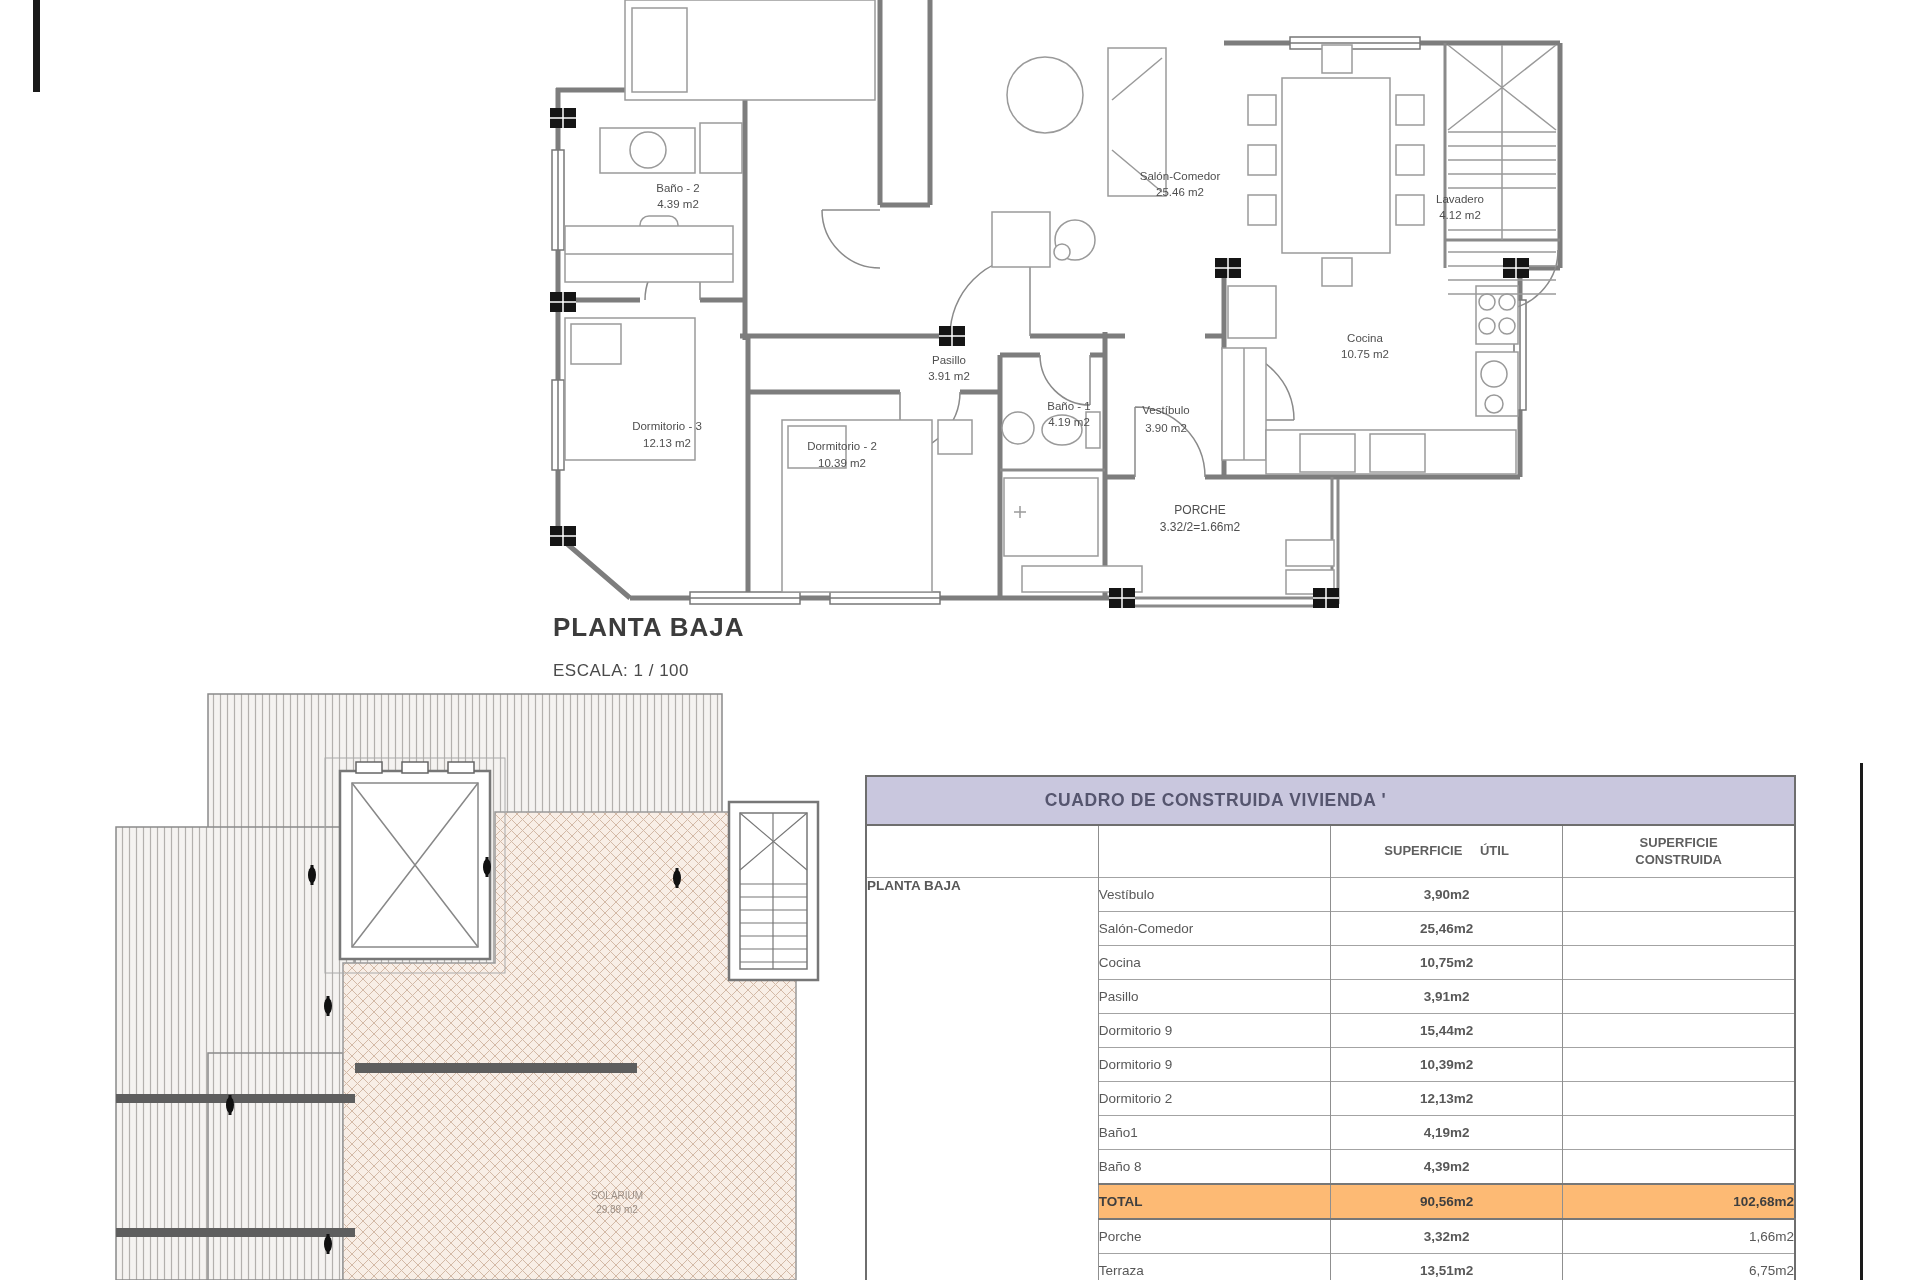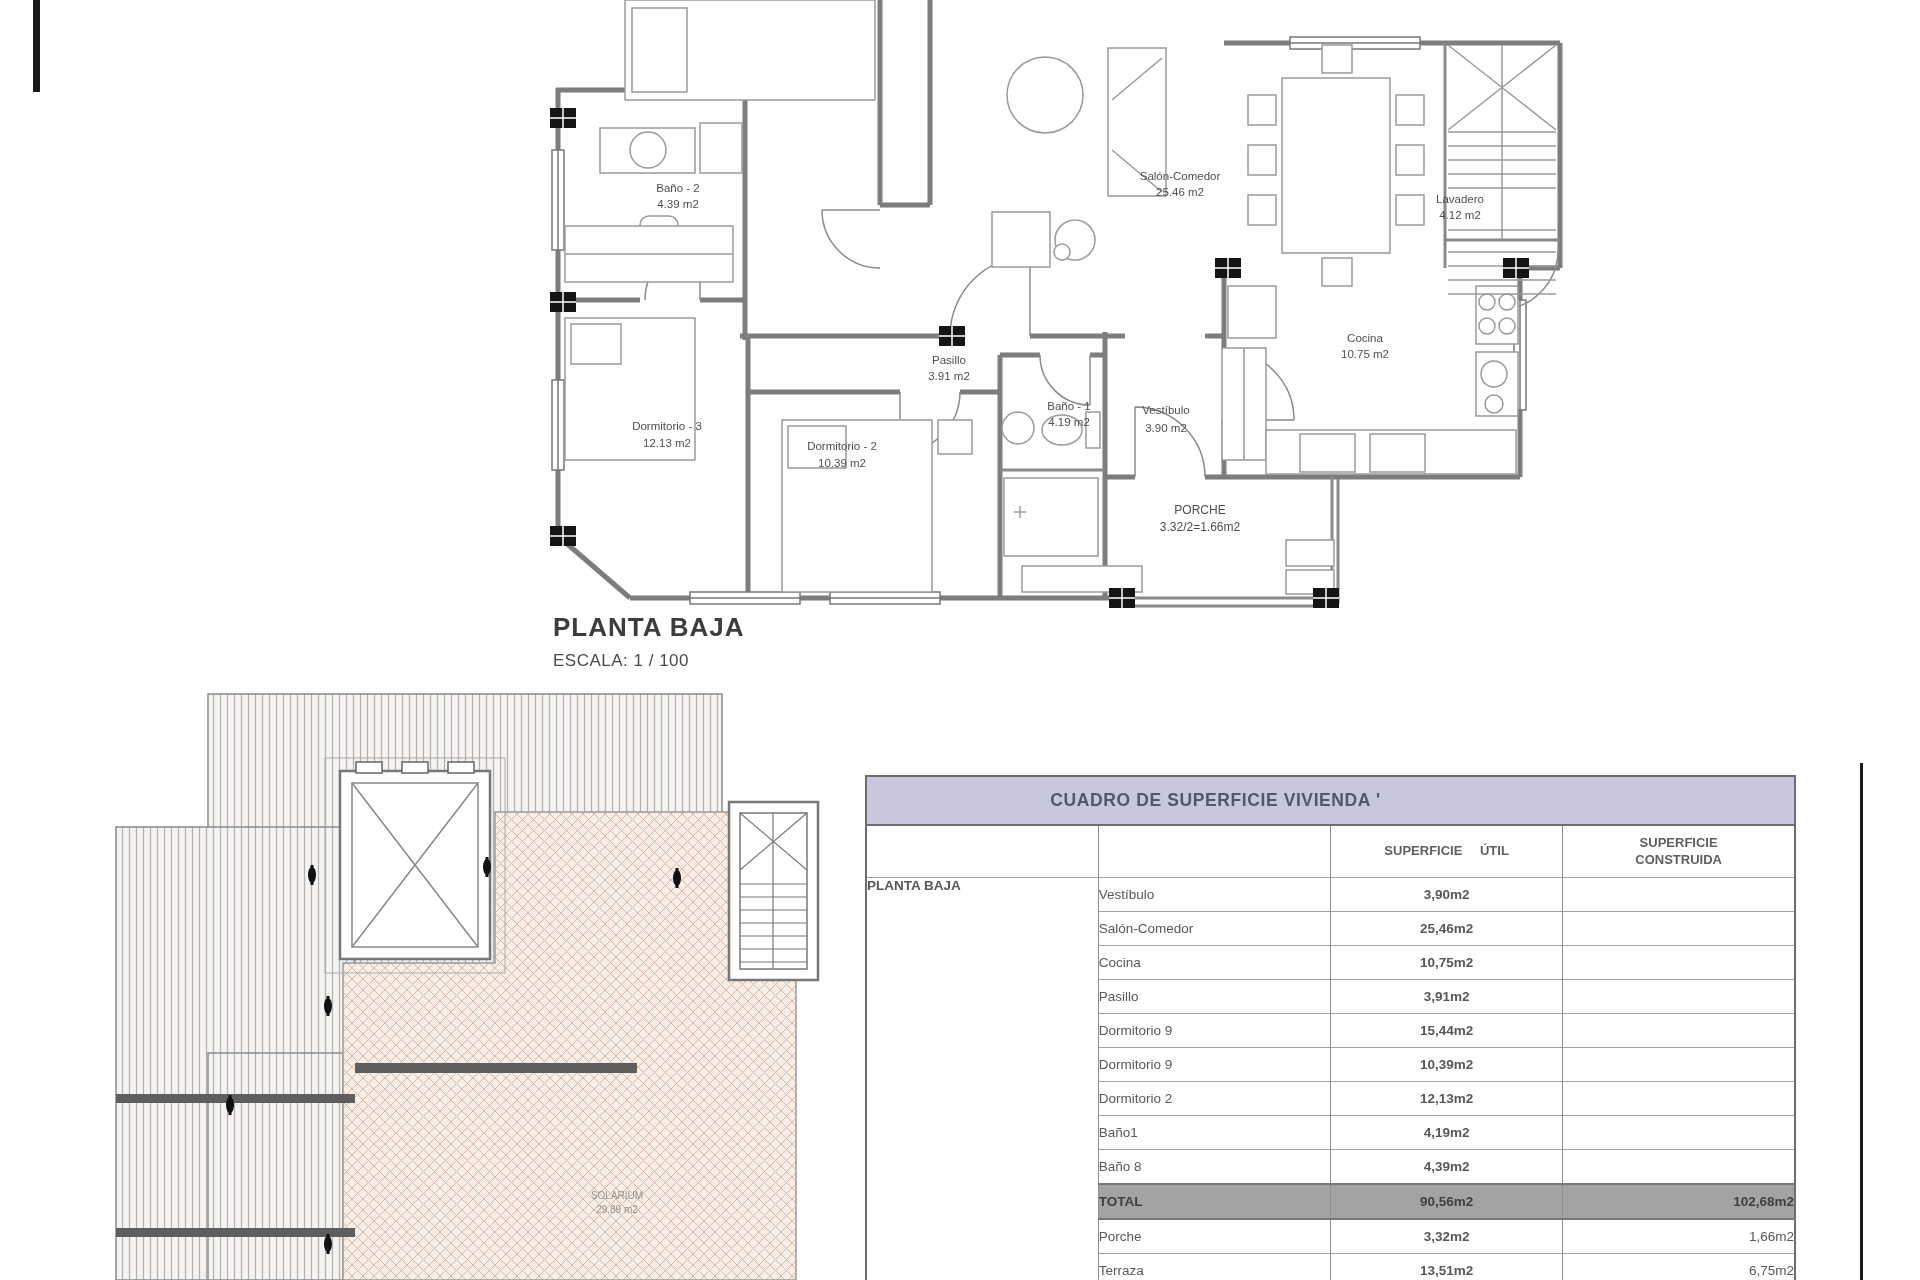--- a/index.html
+++ b/index.html
@@ -2,40 +2,40 @@
 <html><head>
 <meta charset="utf-8">
 <style>
   html,body{margin:0;padding:0;background:#fff;width:1920px;height:1280px;overflow:hidden;
     font-family:"Liberation Sans",sans-serif;}
   .abs{position:absolute;}
   
   .frame-bar{background:#1a1a1a;}
   
   .plan-title{font-size:26px;font-weight:600;color:#3c3c3c;letter-spacing:1px;}
-  .plan-scale{font-size:17px;color:#4a4a4a;margin-top:8px;letter-spacing:0.5px;}
+  .plan-scale{font-size:17px;color:#4a4a4a;margin-top:18px;letter-spacing:0.5px;}
   
   .surf-wrap{left:865px;top:775px;width:935px;height:505px;overflow:hidden;}
   table.surf{border-collapse:collapse;table-layout:fixed;width:931px;
     border:2px solid #6e6e6e;background:#fff;}
   table.surf td{font-size:13.5px;color:#585858;padding:0;height:33px;overflow:hidden;white-space:nowrap;}
   td.c1{width:241px;border-right:1px solid #8f8f8f;vertical-align:top;}
   td.c2{width:207px;border-right:1px solid #8f8f8f;padding-left:10px;}
   td.c3{width:256px;border-right:1px solid #8f8f8f;text-align:center;font-weight:bold;}
   td.c4{width:227px;text-align:right;}
   tr.tbody-row td{border-top:1px solid #a3a3a3;}
   tr.title-row td{height:47px;background:#c9c7de;border-bottom:2px solid #6e6e6e;
     color:#55556e;font-weight:bold;font-size:17.5px;text-align:center;letter-spacing:0.6px;
     padding-right:230px;}
   tr.head-row td{height:51px;color:#5f5f5f;font-weight:bold;font-size:13px;text-align:center;
     white-space:normal;line-height:1.25;}
   tr.head-row td.c2{border-right:1px solid #8f8f8f;}
   .ws-wide{word-spacing:14px;}
   td.group-cell{font-weight:bold;color:#3f3f3f;font-size:14px;padding:180px 0 0 10px;background:#fff;}
-  tr.total-row td{background:#a3a3a3;font-weight:bold;color:#3f3f3f;
+  tr.total-row td{background:#fdba74;font-weight:bold;color:#3f3f3f;
     border-top:2px solid #777;border-bottom:2px solid #777;}
   
   svg text{font-family:"Liberation Sans",sans-serif;}
   .rlabel{font-size:11.5px;fill:#4f4f4f;}
   .rlabel-caps{font-size:12px;fill:#4f4f4f;}
   .tiny-label{font-size:10px;fill:#8d8178;opacity:0.85;}
 </style>
 </head>
 <body>
 
@@ -277,21 +277,21 @@
   <g text-anchor="middle">
     <text class="tiny-label" x="617" y="1199">SOLARIUM</text>
     <text class="tiny-label" x="617" y="1213">29.89 m2</text>
   </g>
 </svg>
 
 <div class="abs surf-wrap">
 <table class="surf">
   <tbody>
         <tr class="title-row">
-    <td colspan="4">CUADRO DE SUPERFICIE  VIVIENDA '</td>
+    <td colspan="4">CUADRO DE CONSTRUIDA  VIVIENDA '</td>
   </tr>
   <tr class="head-row">
     <td class="c1"></td>
     <td class="c2"></td>
     <td class="c3 ws-wide">SUPERFICIE ÚTIL</td>
     <td class="c4">
       <span>SUPERFICIE</span><br>
       <span>CONSTRUIDA</span>
     </td>
   </tr>

